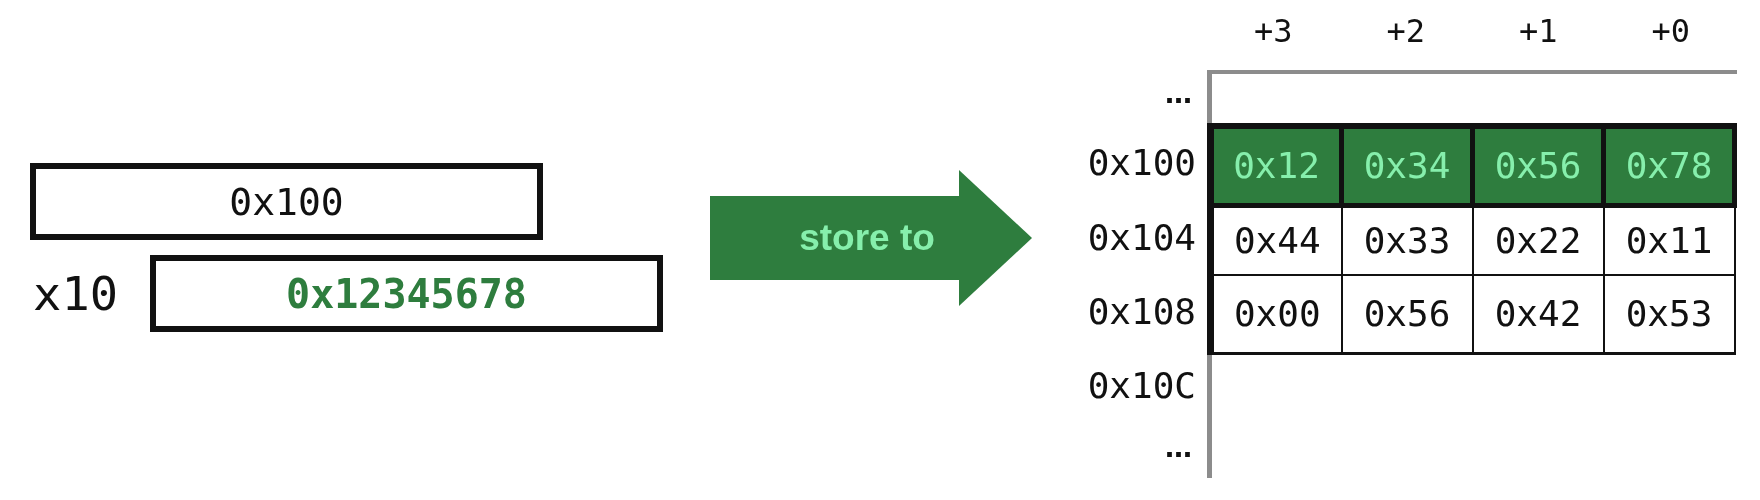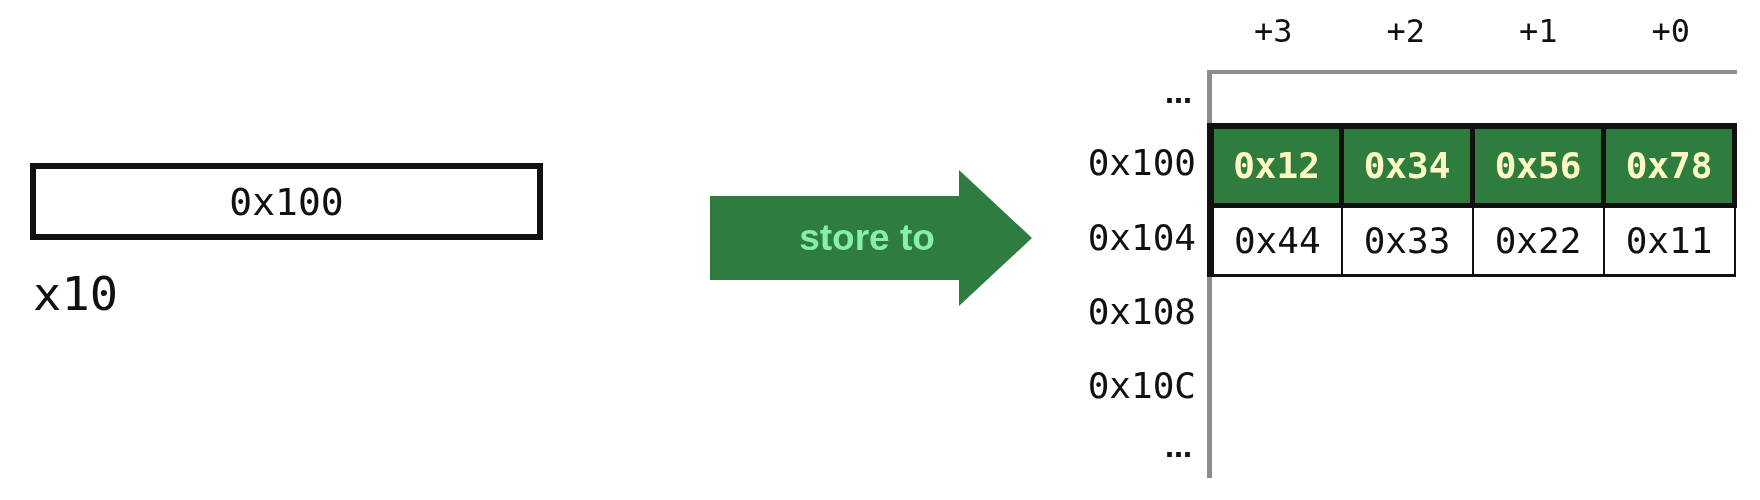--- a/index.html
+++ b/index.html
@@ -102,40 +102,43 @@
     padding: 0;
   }
   .mem-table td:first-child { border-left-width: 7px; }
   .mem-table tr:nth-child(1) { height: 79px; }
   .mem-table tr:nth-child(2) { height: 70px; }
   .mem-table tr:nth-child(3) { height: 78px; }
   .mem-table tr:nth-child(4) { height: 71px; }
   .mem-table tr:last-child td { border-bottom-width: 3px; }
   .mem-table tr.hl td {
     background: var(--green);
-    color: #fef9c3;
-    font-weight: bold;
+    color: #86efac;
+    font-weight: normal;
     border: 5px solid var(--ink);
     border-top-width: 6px;
   }
   .mem-table tr.hl td:first-child { border-left-width: 7px; }
 </style>
 </head>
 <body>
 
 <div class="canvas">
 
   <div class="reg-row r1">
     <div class="reg-box">
       <span>0x100</span>
     </div>
   </div>
 
   <div class="reg-row r2">
     <div class="reg-name">x10</div>
+    <div class="reg-box hl">
+      <span>0x12345678</span>
+    </div>
   </div>
 
   <div class="arrow">
     <div class="arrow-body">
       <span class="arrow-label">store to</span>
     </div>
     <div class="arrow-head"></div>
   </div>
 
   <div class="mem-headers">
@@ -163,16 +166,22 @@
         <td>0x34</td>
         <td>0x56</td>
         <td>0x78</td>
       </tr>
       <tr>
         <td>0x44</td>
         <td>0x33</td>
         <td>0x22</td>
         <td>0x11</td>
       </tr>
+      <tr>
+        <td>0x00</td>
+        <td>0x56</td>
+        <td>0x42</td>
+        <td>0x53</td>
+      </tr>
     </tbody>
   </table>
 
 </div>
 
 </body></html>

